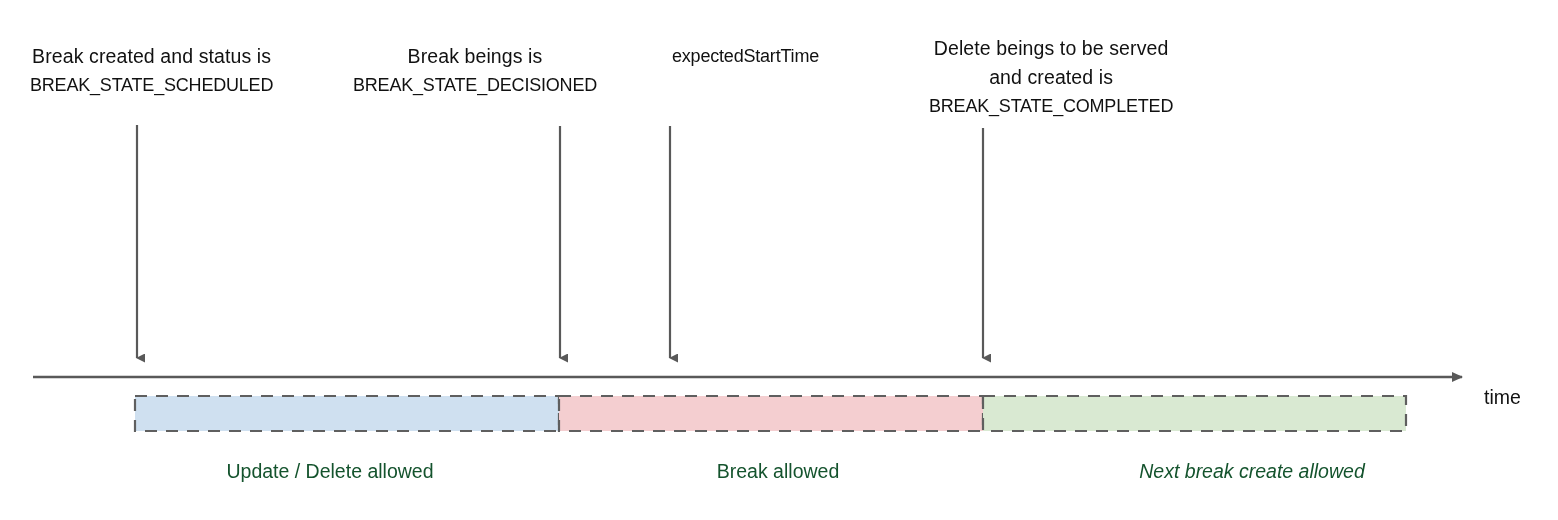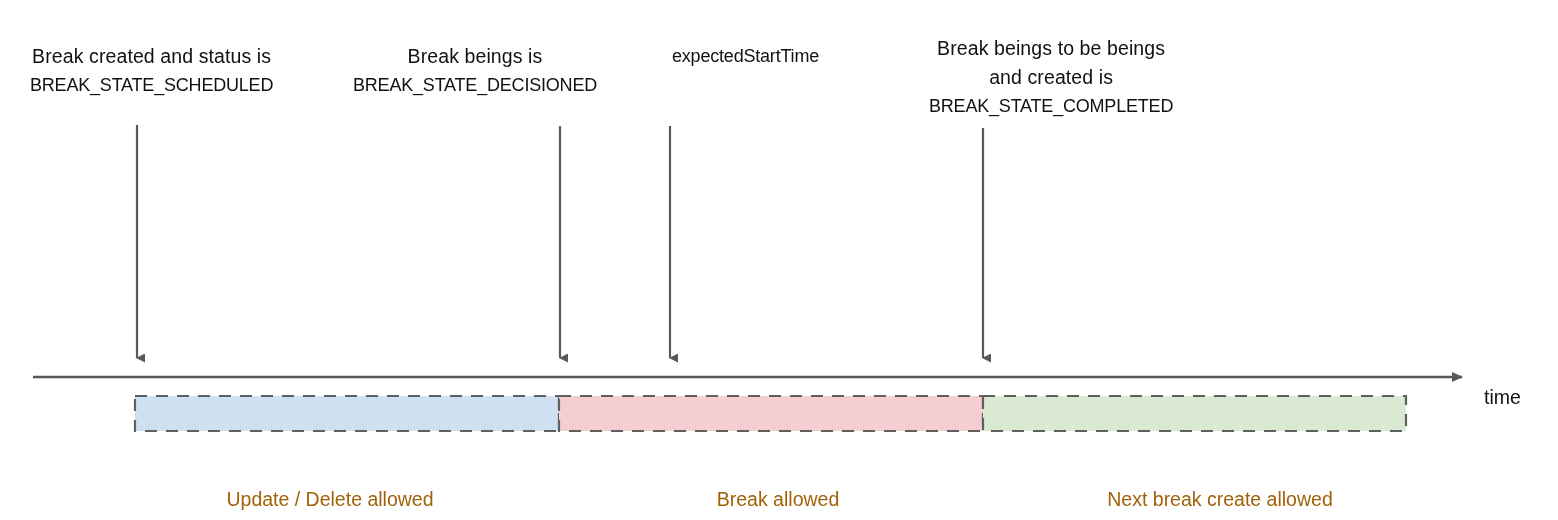--- a/index.html
+++ b/index.html
@@ -53,25 +53,24 @@
     width: 1558px;
     height: 520px;
   }
 
   
   .region-caption {
     position: absolute;
     top: 458px;
     font-size: 19.5px;
     line-height: 26px;
-    color: #a16207;
+    color: #14532d;
     text-align: center;
     white-space: nowrap;
     transform: translateX(-50%);
-    margin-top: 28px;
   }
 
   
   #axis-label-time {
     position: absolute;
     left: 1484px;
     top: 384px;
     font-size: 19.5px;
     line-height: 26px;
     color: #111111;
@@ -91,21 +90,21 @@
   <div class="event-label" id="label-2">
     <span class="line">Break beings is</span>
     <span class="line mono">BREAK_STATE_DECISIONED</span>
   </div>
 
   <div class="event-label" id="label-3">
     <span class="line mono">expectedStartTime</span>
   </div>
 
   <div class="event-label" id="label-4">
-    <span class="line">Break beings to be beings</span>
+    <span class="line">Delete beings to be served</span>
     <span class="line">and created is</span>
     <span class="line mono">BREAK_STATE_COMPLETED</span>
   </div>
 
   <svg id="canvas" viewBox="0 0 1558 520" xmlns="http://www.w3.org/2000/svg">
     <defs>
       <marker id="arrowhead-down" markerWidth="9" markerHeight="9" refX="4.5" refY="8" orient="auto" markerUnits="userSpaceOnUse">
         <polygon points="0,0 9,0 4.5,9" fill="#595959"></polygon>
       </marker>
       <marker id="arrowhead-right" markerWidth="11" markerHeight="10" refX="10" refY="5" orient="auto" markerUnits="userSpaceOnUse">
@@ -122,15 +121,15 @@
 
     <rect x="135" y="396" width="424" height="35" fill="#cfe0f0" stroke="#5f5f5f" stroke-width="2.2" stroke-dasharray="12 9"></rect>
     <rect x="559" y="396" width="424" height="35" fill="#f4ced0" stroke="#5f5f5f" stroke-width="2.2" stroke-dasharray="12 9"></rect>
     <rect x="983" y="396" width="423" height="35" fill="#d9e9d2" stroke="#5f5f5f" stroke-width="2.2" stroke-dasharray="12 9"></rect>
   </svg>
 
   <div id="axis-label-time">time</div>
 
   <div class="region-caption" style="left:330px;">Update / Delete allowed</div>
   <div class="region-caption" style="left:778px;">Break allowed</div>
-  <div class="region-caption" style="left:1220px;">Next break create allowed</div>
+  <div class="region-caption" style="left:1252px;font-style:italic;">Next break create allowed</div>
 
 </div>
 
 </body></html>

